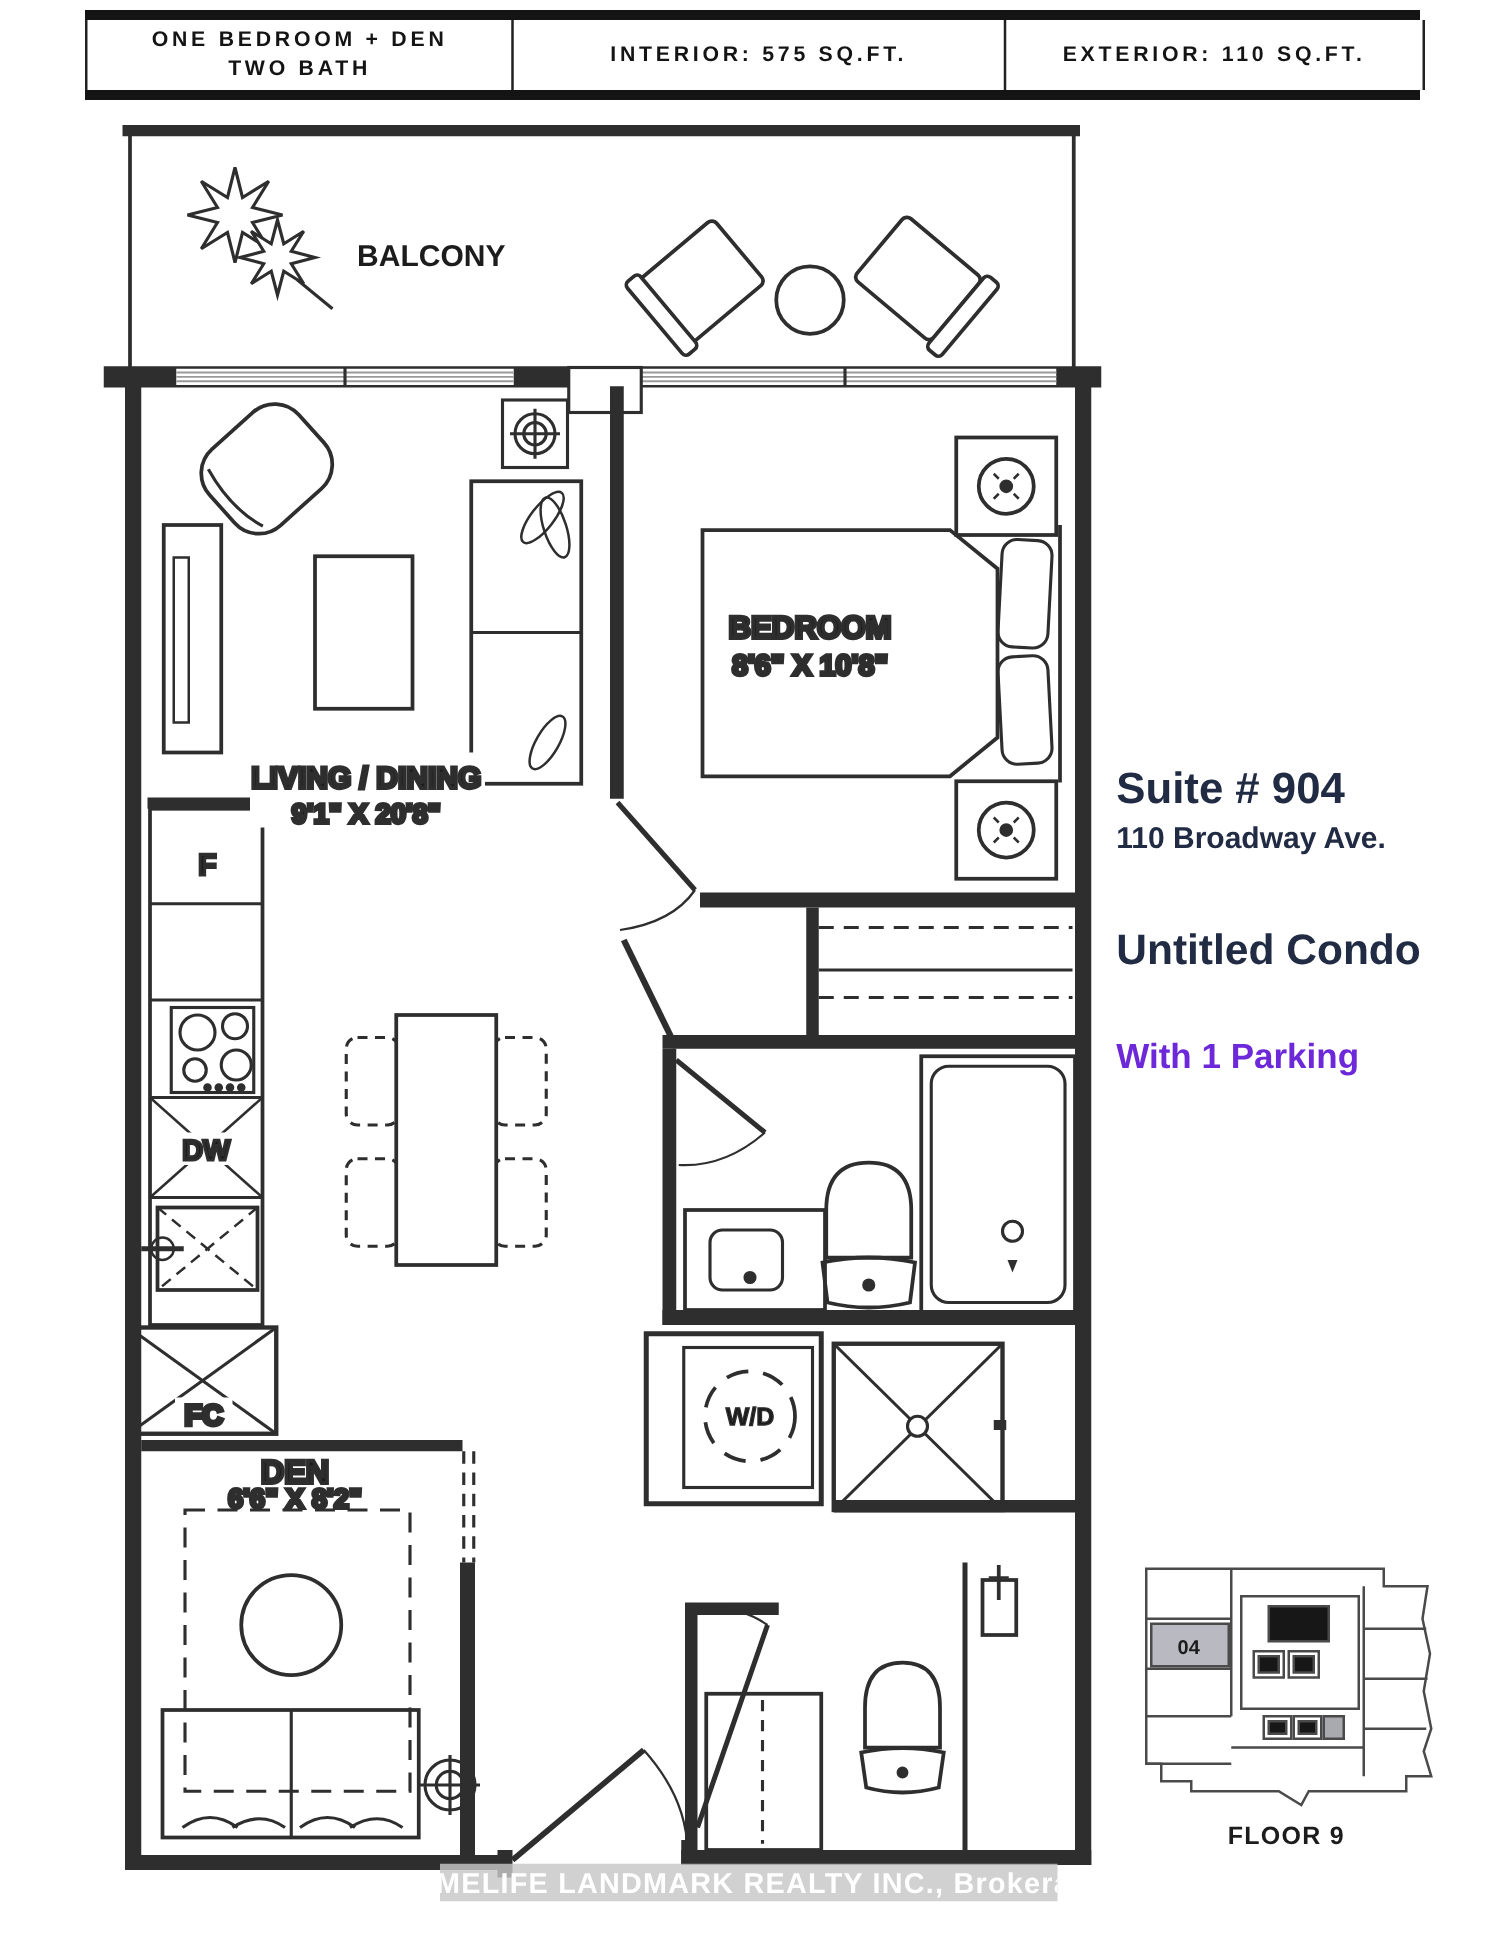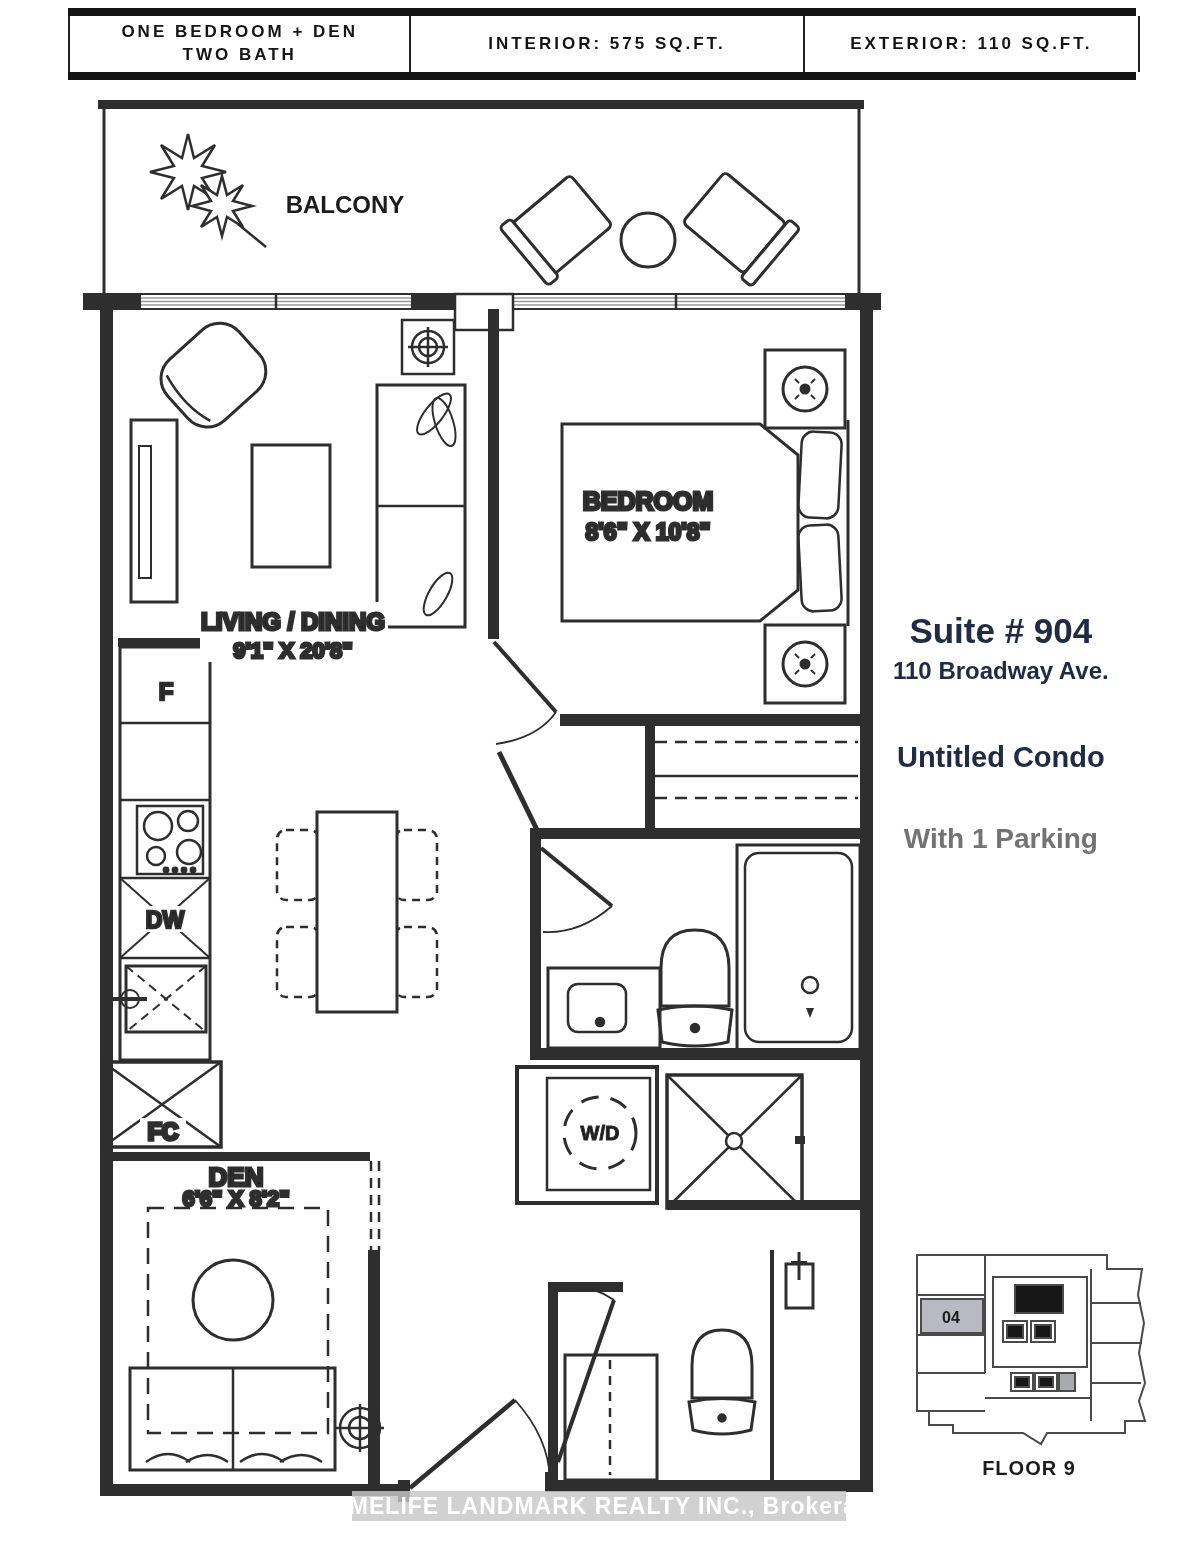--- a/index.html
+++ b/index.html
@@ -8,24 +8,24 @@
   
   .hdr-bar{position:absolute;left:68px;width:1068px;height:8px;background:#141414;}
   .hdr-row{position:absolute;left:68px;top:16px;width:1068px;height:56px;display:flex;
            border-left:2px solid #222;border-right:2px solid #222;}
   .hdr-cell{display:flex;flex-direction:column;align-items:center;justify-content:center;
             font-weight:bold;color:#141414;letter-spacing:3px;font-size:17px;line-height:1.35;
             border-right:2px solid #222;white-space:nowrap;}
   .hdr-cell:last-child{border-right:none;}
   .c1{width:340px;} .c2{width:392px;} .c3{width:334px;}
   
-  .info{position:absolute;left:893px;top:612px;color:#212c44;text-align:center;}
+  .info{position:absolute;left:893px;top:612px;color:#212c44;}
   .info .suite{font-size:35px;font-weight:bold;line-height:1.1;}
   .info .addr{font-size:24px;font-weight:bold;margin-top:6px;}
-  .info .bldg{font-size:29px;font-weight:bold;margin-top:52px;line-height:1.38;}
+  .info .bldg{font-size:34px;font-weight:bold;margin-top:52px;line-height:1.38;}
   .info .park{font-size:28px;font-weight:bold;margin-top:46px;}
   
   .wm{position:absolute;left:352px;top:1491px;width:494px;height:30px;background:rgba(199,199,199,.82);
       color:#fff;font-size:23px;font-weight:bold;letter-spacing:1px;display:flex;align-items:center;
       justify-content:center;white-space:nowrap;overflow:hidden;}
   
   svg{position:absolute;}
   svg text{font-family:"Liberation Sans",sans-serif;fill:#1c1c1c;}
   .lbl{font-weight:bold;text-anchor:middle;}
 </style>
@@ -333,21 +333,21 @@
       <text class="lbl" x="236" y="1206" font-size="22">6'6" X 8'2"</text>
     </g>
   </svg>
 
   <div class="info">
     <div class="suite">Suite # 904</div>
     <div class="addr">110 Broadway Ave.</div>
     <div class="bldg">
       <div>Untitled Condo</div>
     </div>
-    <div class="park" style="color:#737373">With 1 Parking</div>
+    <div class="park" style="color:#6d28d9">With 1 Parking</div>
   </div>
 
   <svg style="left:895px;top:1243px" width="300" height="245" viewBox="0 0 300 245">
     <g stroke="#4a4a4a" fill="none" stroke-width="2">
       <path d="M22,12 H212 V26 H247 L243,52 L249,80 L244,110 L250,140 L244,158 L250,178 H230 V190 H152 L146,201 L128,190 H58 V182 H34 V168 H22 Z"></path>
       <line x1="90" y1="12" x2="90" y2="130"></line>
       <line x1="22" y1="52" x2="90" y2="52"></line>
       <line x1="22" y1="92" x2="90" y2="92"></line>
       <line x1="22" y1="130" x2="90" y2="130"></line>
       <rect x="26" y="56" width="62" height="34" fill="#b9bac1"></rect>

